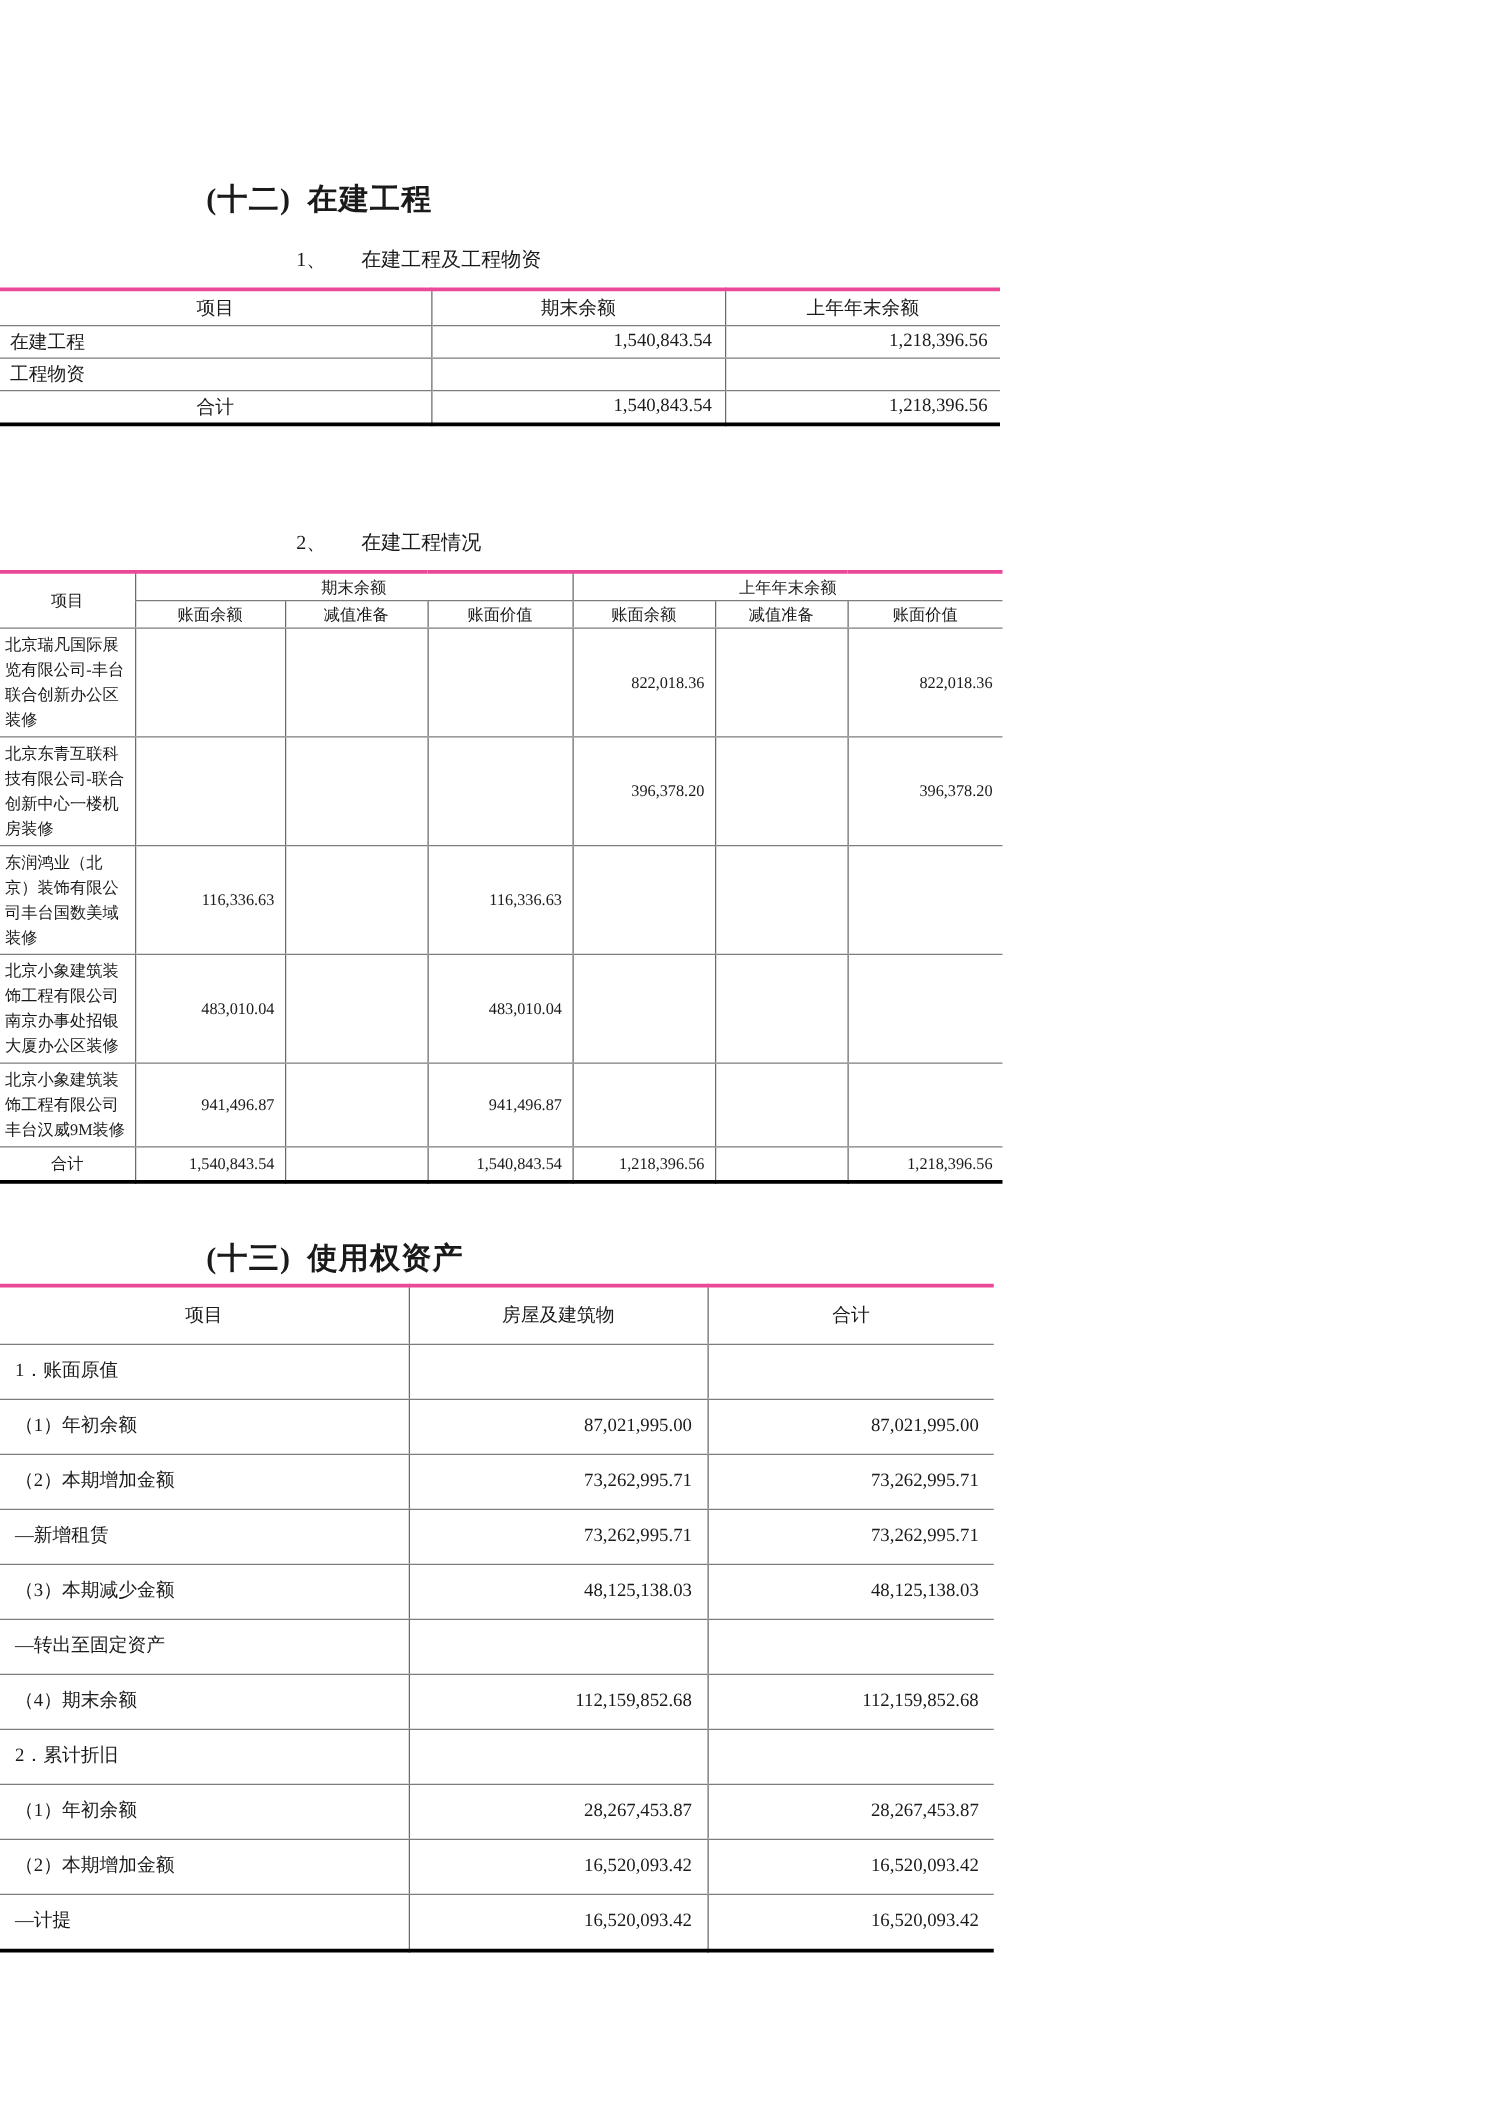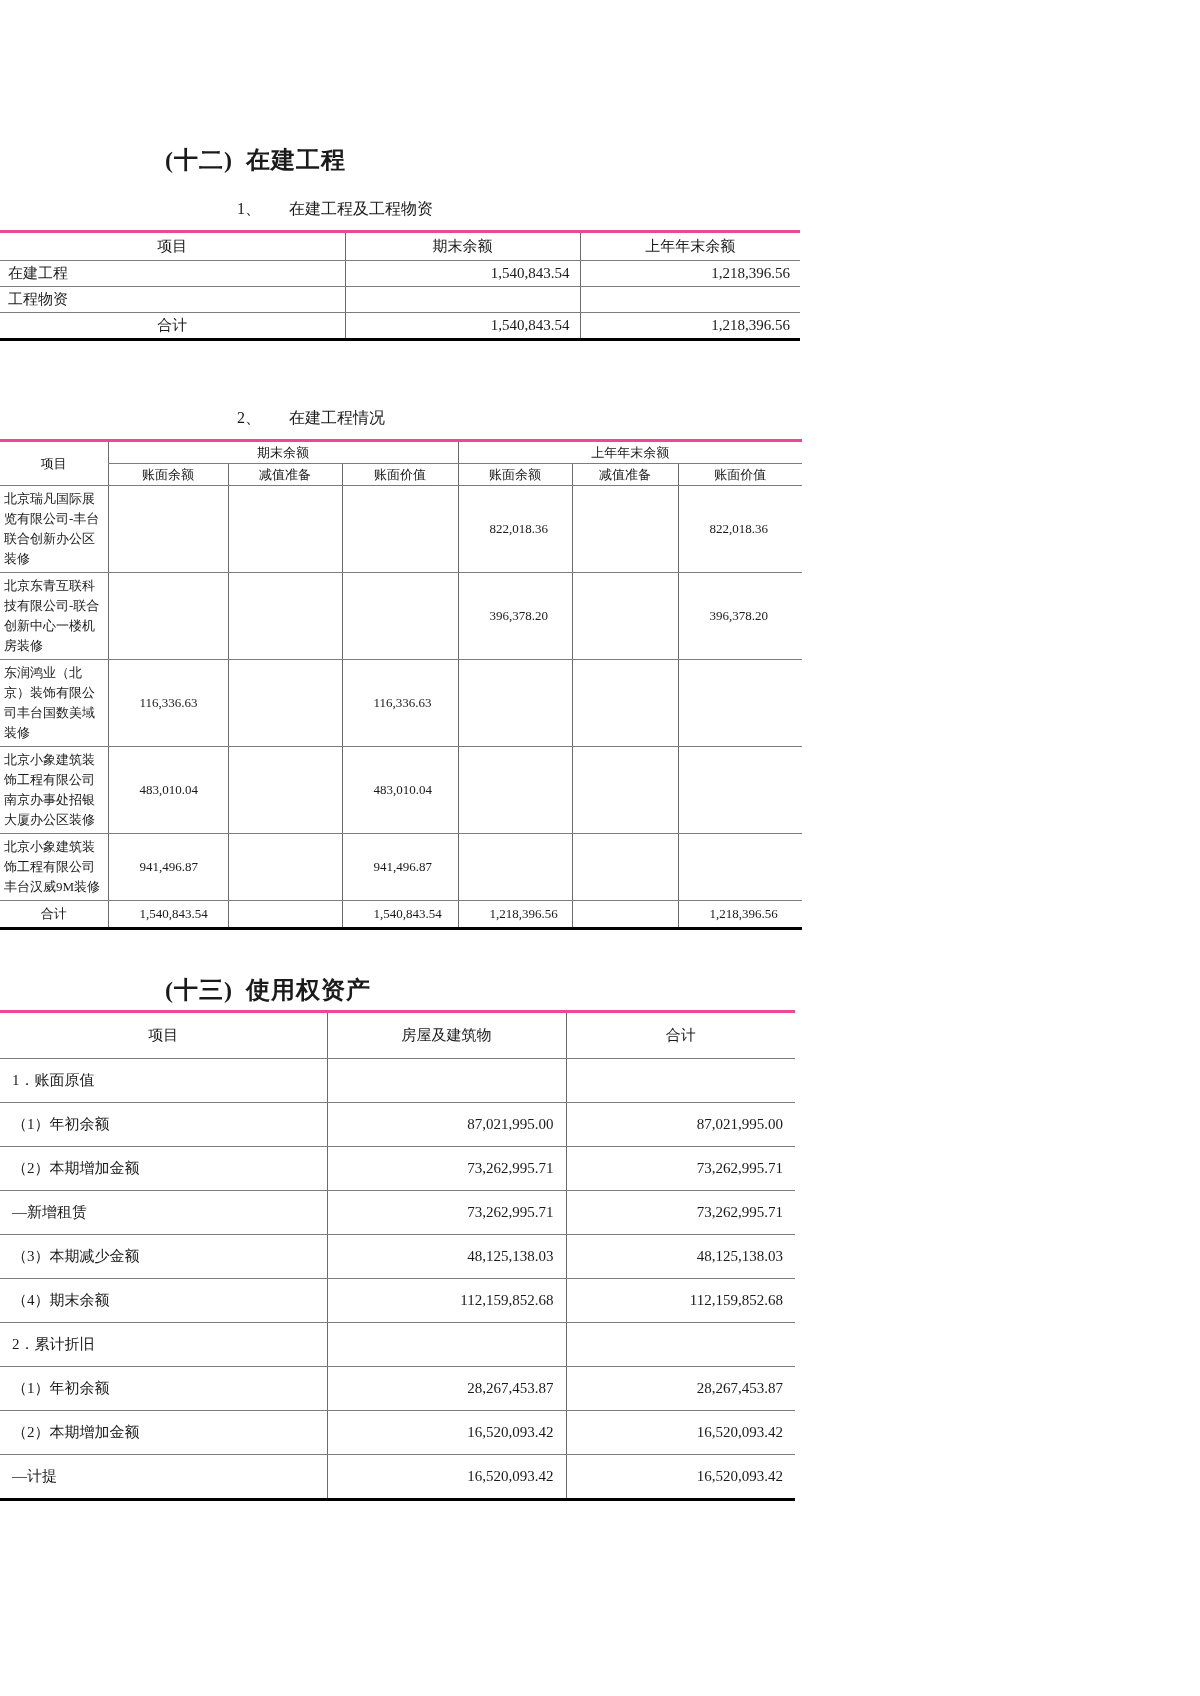--- a/index.html
+++ b/index.html
@@ -20,21 +20,21 @@
   }
   .sec-heading .sec-label{margin-right:13px;}
   #heading-12{padding-top:148px;}
   #heading-13{margin-top:48px;}
   .sub-caption{
     margin:26px 0 0 237px;
     font-size:16px;font-weight:normal;
     line-height:22px;
   }
   .sub-caption .cap-num{display:inline-block;width:52px;}
-  #caption-2{margin-top:66px;}
+  #caption-2{margin-top:83px;}
   
   table{
     border-collapse:collapse;
     table-layout:fixed;
     border-top:3px solid #ec4899;
     border-bottom:3px solid #000;
   }
   td,th{
     font-weight:normal;
     border-bottom:1px solid #7d7d7d;
@@ -48,21 +48,21 @@
   .t1 td.center{text-align:center;}
   .t1 td.num{text-align:right;padding-right:10px;}
   .t1 th:nth-child(n+2),.t1 td:nth-child(n+2){border-left:1px solid #6b6b6b;}
   
   .t2{width:802px;margin-top:10px;font-size:13px;}
   .t2 th{text-align:center;padding:2px 1px;line-height:17px;}
   .t2 thead tr:first-child th:nth-child(n+2){border-left:1px solid #6b6b6b;}
   .t2 thead tr.subhead th{border-left:1px solid #6b6b6b;}
   .t2 td{padding:3px 3px;line-height:20px;vertical-align:middle;}
   .t2 td.name{text-align:left;padding:3px 4px;}
-  .t2 td.num{text-align:left;padding-right:8px;padding-left:31px;}
+  .t2 td.num{text-align:right;padding-right:8px;padding-left:31px;}
   .t2 td.center{text-align:center;}
   .t2 td:nth-child(n+2){border-left:1px solid #6b6b6b;}
   
   .t3{width:795px;margin-top:8px;font-size:15px;}
   .t3 th{text-align:center;padding:13px 2px;}
   .t3 td{padding:11px 2px;line-height:21px;}
   .t3 td.item{text-align:left;padding-left:12px;}
   .t3 td.num{text-align:right;padding-right:12px;}
   .t3 th:nth-child(n+2),.t3 td:nth-child(n+2){border-left:1px solid #6b6b6b;}
 </style>
@@ -235,20 +235,25 @@
           <td class="item">—新增租赁</td>
           <td class="num">73,262,995.71</td>
           <td class="num">73,262,995.71</td>
         </tr>
         <tr>
           <td class="item">（3）本期减少金额</td>
           <td class="num">48,125,138.03</td>
           <td class="num">48,125,138.03</td>
         </tr>
         <tr>
+          <td class="item">—转出至固定资产</td>
+          <td class="num"></td>
+          <td class="num"></td>
+        </tr>
+        <tr>
           <td class="item">（4）期末余额</td>
           <td class="num">112,159,852.68</td>
           <td class="num">112,159,852.68</td>
         </tr>
         <tr>
           <td class="item">2．累计折旧</td>
           <td class="num"></td>
           <td class="num"></td>
         </tr>
         <tr>

